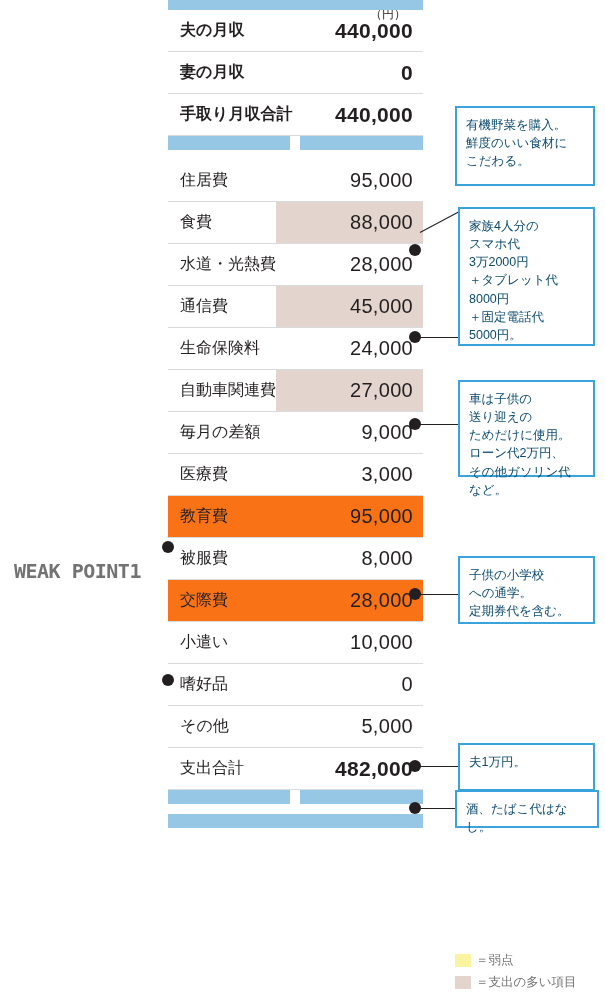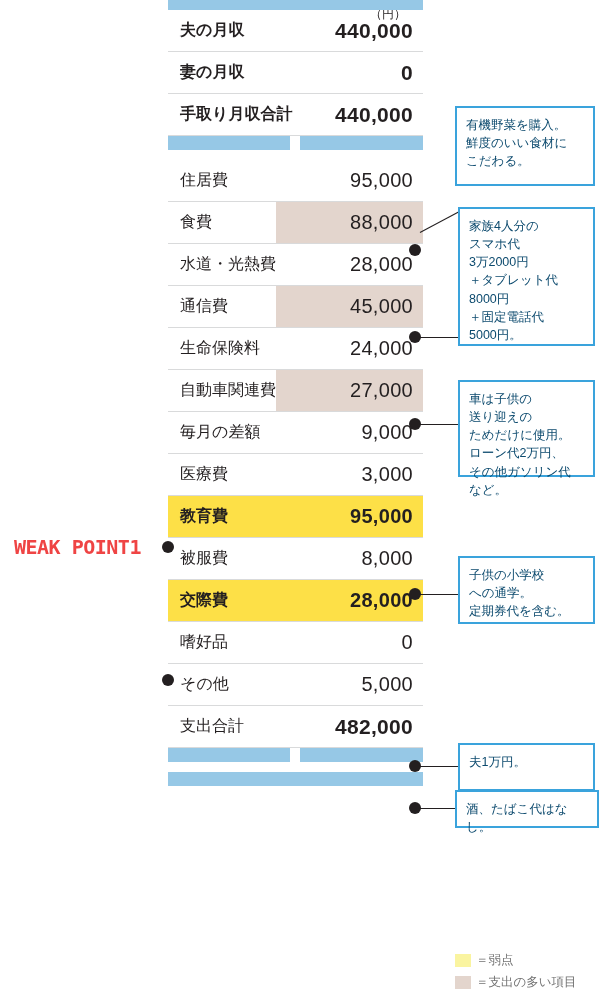--- a/index.html
+++ b/index.html
@@ -46,21 +46,21 @@
     white-space: nowrap;
   }
   .row .value {
     font-size: 20px;
     color: #231f20;
     white-space: nowrap;
     letter-spacing: 0.3px;
   }
   .row.bold .label { font-weight: bold; }
   .row.bold .value { font-weight: bold; font-size: 21px; }
-  .row.hl-yellow { background: #fde047; font-weight: bold; }
+  .row.hl-yellow { background: #f97316; }
   .row.hl-beige {
     background: linear-gradient(to right, #ffffff 0, #ffffff 108px, #e3d5cd 108px, #e3d5cd 100%);
   }
   .row.total .value { font-weight: bold; font-size: 21px; }
 
   
   .bluebar {
     position: relative;
     height: 14px;
     background: #96c8e6;
@@ -77,23 +77,24 @@
     background: #ffffff;
   }
   .gapline { height: 10px; background: #ffffff; }
 
   
   .weak {
     position: absolute;
     font-family: "DejaVu Sans Mono", "Liberation Mono", monospace;
     font-weight: bold;
     font-size: 20px;
-    color: #ef4444;
+    color: #737373;
     letter-spacing: -0.5px;
     white-space: nowrap;
+    margin-top: 24px;
   }
   .dot {
     position: absolute;
     width: 12px; height: 12px;
     border-radius: 50%;
     background: #231f20;
   }
   .connector {
     position: absolute;
     background: #231f20;
@@ -196,20 +197,24 @@
       <span class="label">教育費</span>
       <span class="value">95,000</span>
     </div>
     <div class="row">
       <span class="label">被服費</span>
       <span class="value">8,000</span>
     </div>
     <div class="row hl-yellow" id="row-social">
       <span class="label">交際費</span>
       <span class="value">28,000</span>
+    </div>
+    <div class="row" id="row-allowance">
+      <span class="label">小遣い</span>
+      <span class="value">10,000</span>
     </div>
     <div class="row" id="row-luxury">
       <span class="label">嗜好品</span>
       <span class="value">0</span>
     </div>
     <div class="row">
       <span class="label">その他</span>
       <span class="value">5,000</span>
     </div>
     <div class="row total">

